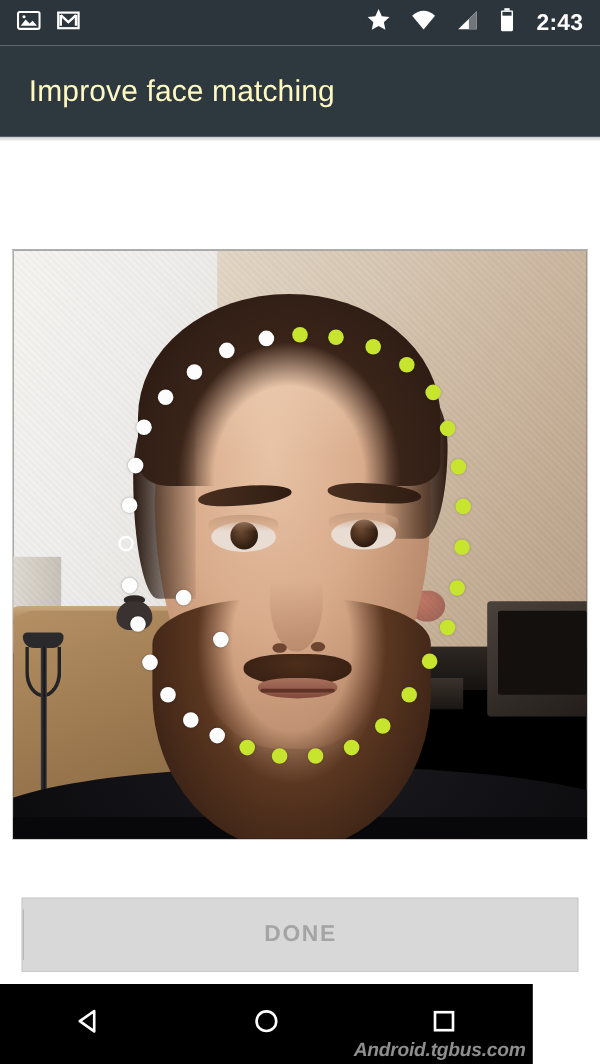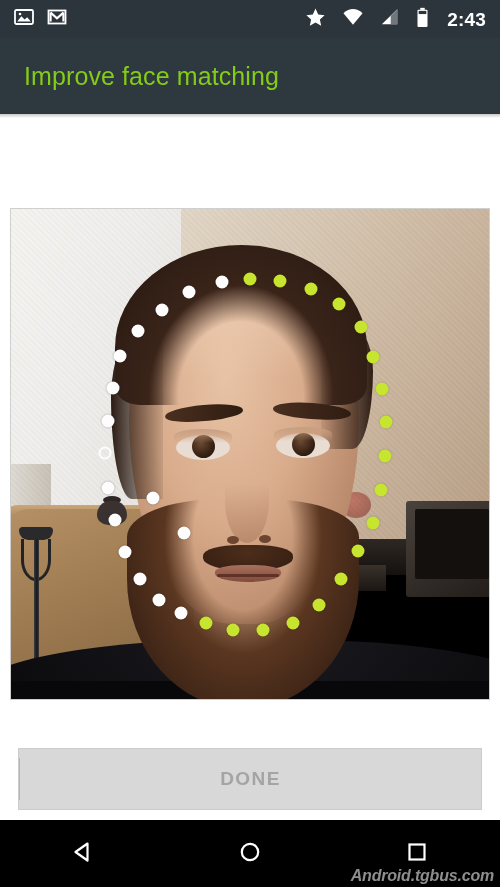--- a/index.html
+++ b/index.html
@@ -50,21 +50,21 @@
   #app-bar {
     position: absolute;
     top: 38px; left: 0;
     width: 500px; height: 76px;
     background: #2d383f;
     display: flex;
     align-items: center;
     padding-left: 24px;
   }
   #app-title {
-    color: #84cc16;
+    color: #fef9c3;
     font-size: 25px;
     font-weight: normal;
     letter-spacing: 0.1px;
   }
   #app-bar-shadow {
     position: absolute;
     top: 114px; left: 0;
     width: 500px; height: 4px;
     background: linear-gradient(to bottom, rgba(0,0,0,0.22), rgba(0,0,0,0));
   }
@@ -332,21 +332,21 @@
   #btn-divider {
     width: 1px;
     background: #b7b7b7;
     margin: 9px 0;
   }
 
   
   #nav-bar {
     position: absolute;
     left: 0; top: 820px;
-    width: 500px; height: 67px;
+    width: 444px; height: 67px;
     background: #000000;
     display: flex;
     align-items: center;
     justify-content: space-around;
   }
   .nav-btn {
     width: 70px; height: 52px;
     display: flex; align-items: center; justify-content: center;
   }
   #watermark {

